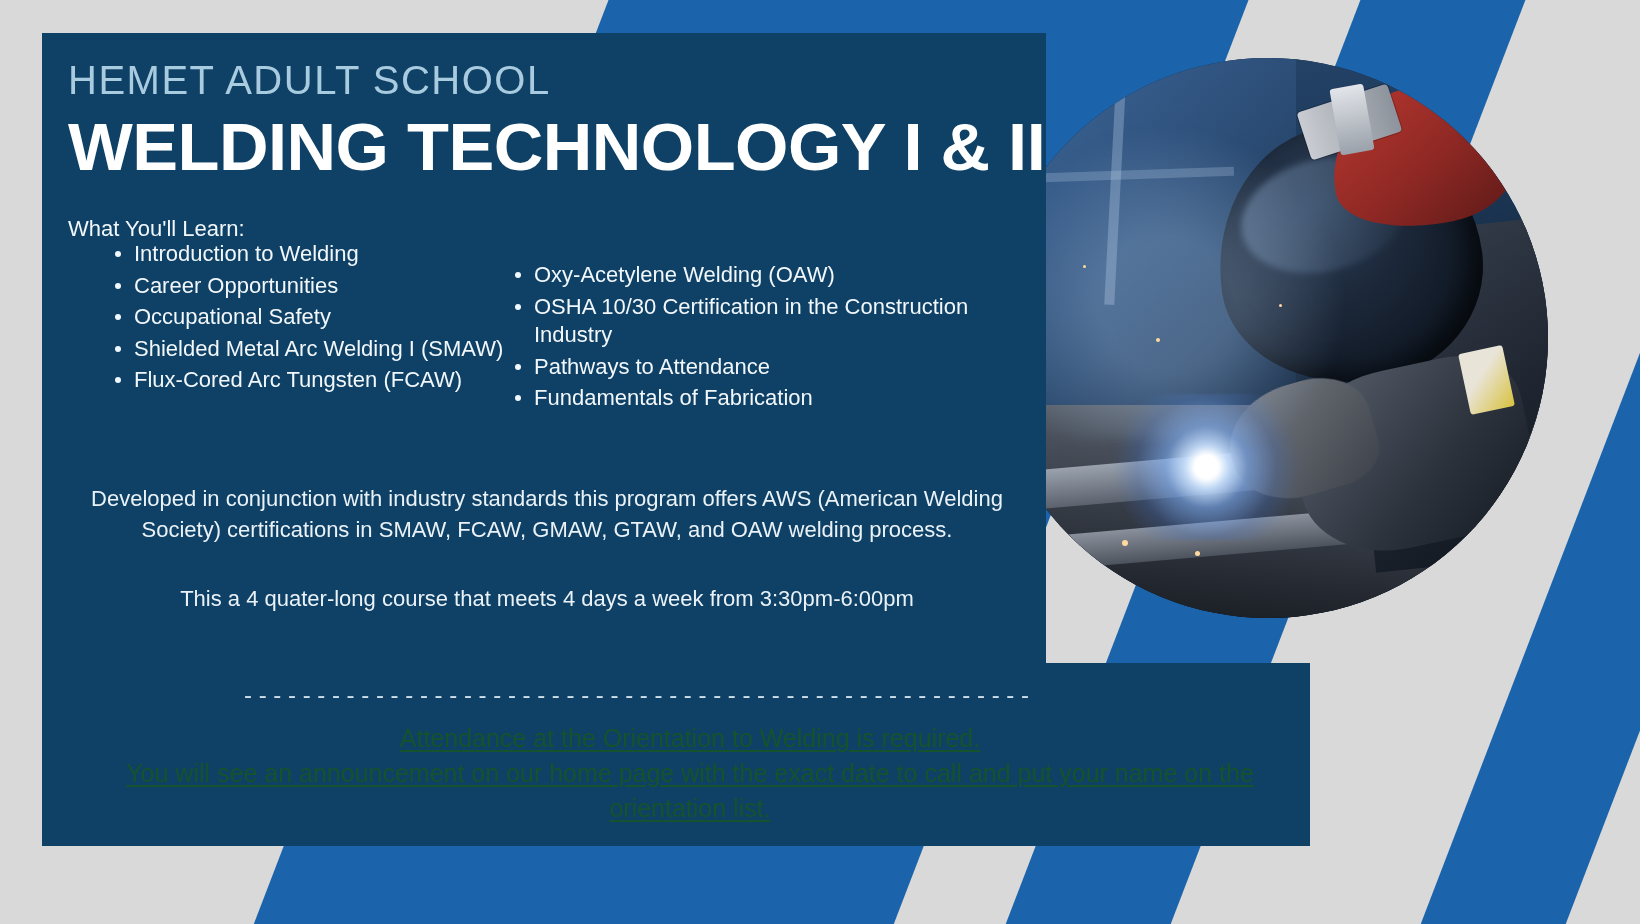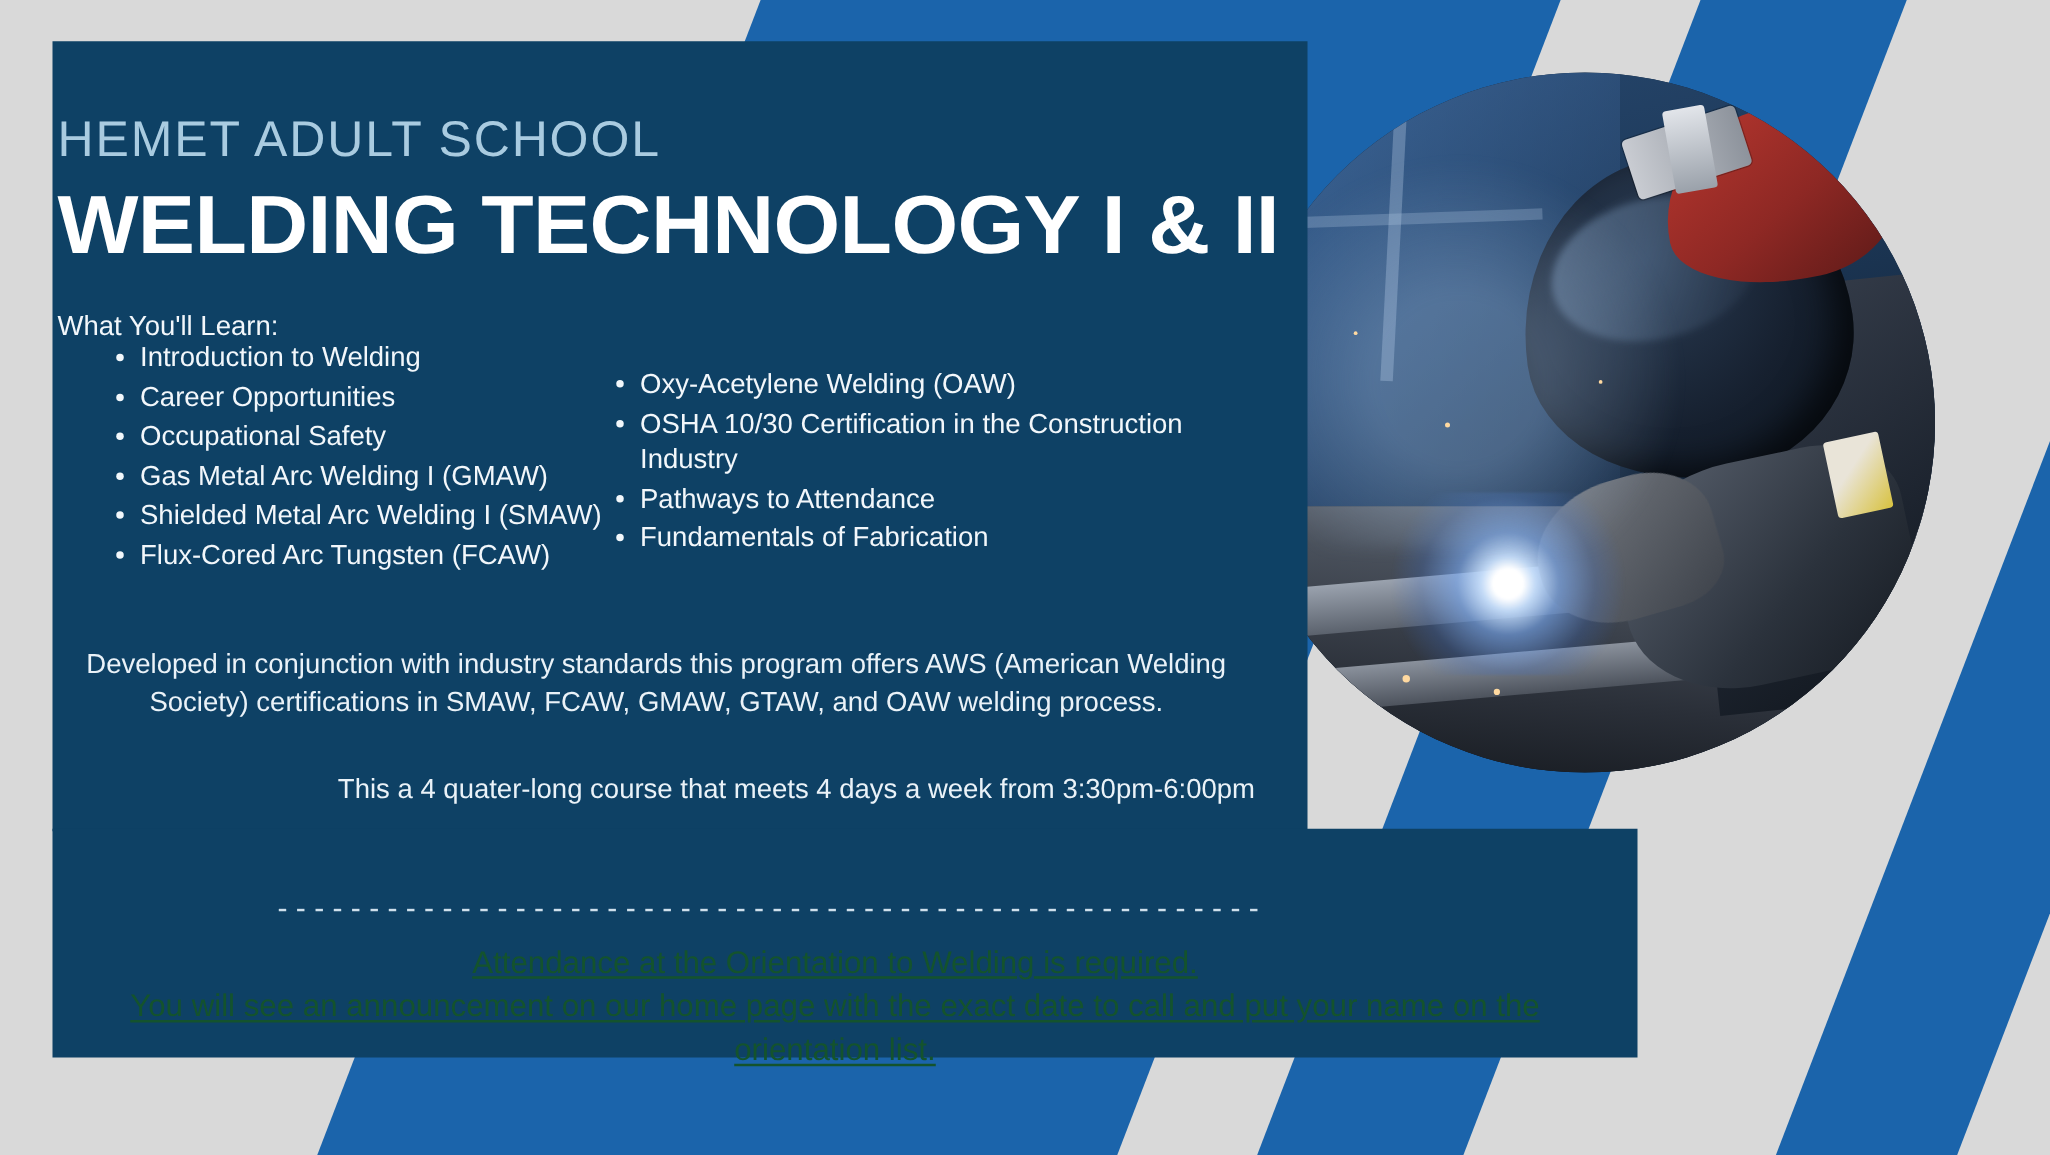--- a/index.html
+++ b/index.html
@@ -87,21 +87,21 @@
     filter:blur(1px);}
   .ph-spark{position:absolute;background:#ffd9a0;border-radius:50%;filter:blur(.4px);}
   .ph-smoke{left:8%;top:8%;width:60%;height:60%;
     background:radial-gradient(ellipse at 40% 60%, rgba(175,205,240,.30) 0 24%, rgba(175,205,240,0) 62%);
     filter:blur(6px);}
 
   
   .panel-top{position:absolute;left:42px;top:33px;width:1004px;height:632px;background:#0e4165;}
   .panel-bottom{position:absolute;left:42px;top:663px;width:1268px;height:183px;background:#0e4165;}
 
-  .content{position:absolute;left:24px;top:33px;width:1268px;height:626px;margin-top:32px;}
+  .content{position:absolute;left:46px;top:33px;width:1268px;height:626px;}
 
   .eyebrow{
     position:absolute;left:22px;top:25px;
     font-size:40px;letter-spacing:1.5px;color:#a9cbe0;font-weight:400;
   }
   .headline{
     position:absolute;left:22px;top:76px;
     font-size:66px;font-weight:bold;color:#ffffff;letter-spacing:-0.5px;
     transform:scaleX(1.04);transform-origin:left center;white-space:nowrap;
   }
@@ -118,21 +118,21 @@
     content:"";position:absolute;left:12px;top:11px;
     width:6px;height:6px;border-radius:50%;background:#f2f7fb;
   }
   .col-left{position:absolute;left:35px;top:0;width:420px;}
   .col-right{position:absolute;left:435px;top:21px;width:520px;}
 
   .para{
     position:absolute;text-align:center;color:#eaf2f8;font-size:22px;line-height:31px;
   }
   .para-1{left:22px;top:450px;width:958px;}
-  .para-2{left:22px;top:550px;width:958px;text-align:right;}
+  .para-2{left:22px;top:550px;width:958px;}
 
   .dashes{
     position:absolute;left:198px;top:648px;width:795px;height:20px;
     color:#cfe0ec;font-size:24px;letter-spacing:0px;white-space:nowrap;overflow:hidden;
     font-family:"Liberation Sans", sans-serif;
   }
 
   .footer{
     position:absolute;left:22px;top:688px;width:1244px;
     text-align:center;color:#14532d;font-size:25px;line-height:35px;
@@ -182,21 +182,20 @@
     <div class="eyebrow">HEMET ADULT SCHOOL</div>
     <div class="headline">WELDING TECHNOLOGY I &amp; II</div>
 
     <div class="learn-label">What You'll Learn:</div>
 
     <div class="cols">
       <ul class="list col-left" id="col-left">
           <li>Introduction to Welding</li>
           <li>Career Opportunities</li>
           <li>Occupational Safety</li>
-          <li>Gas Metal Arc Welding I (GMAW)</li>
           <li>Shielded Metal Arc Welding I (SMAW)</li>
           <li>Flux-Cored Arc Tungsten (FCAW)</li>
         </ul>
       <ul class="list col-right" id="col-right">
           <li>Oxy-Acetylene Welding (OAW)</li>
           <li>OSHA 10/30 Certification in the Construction Industry</li>
           <li>Pathways to Attendance</li>
           <li>Fundamentals of Fabrication</li>
         </ul>
     </div>

